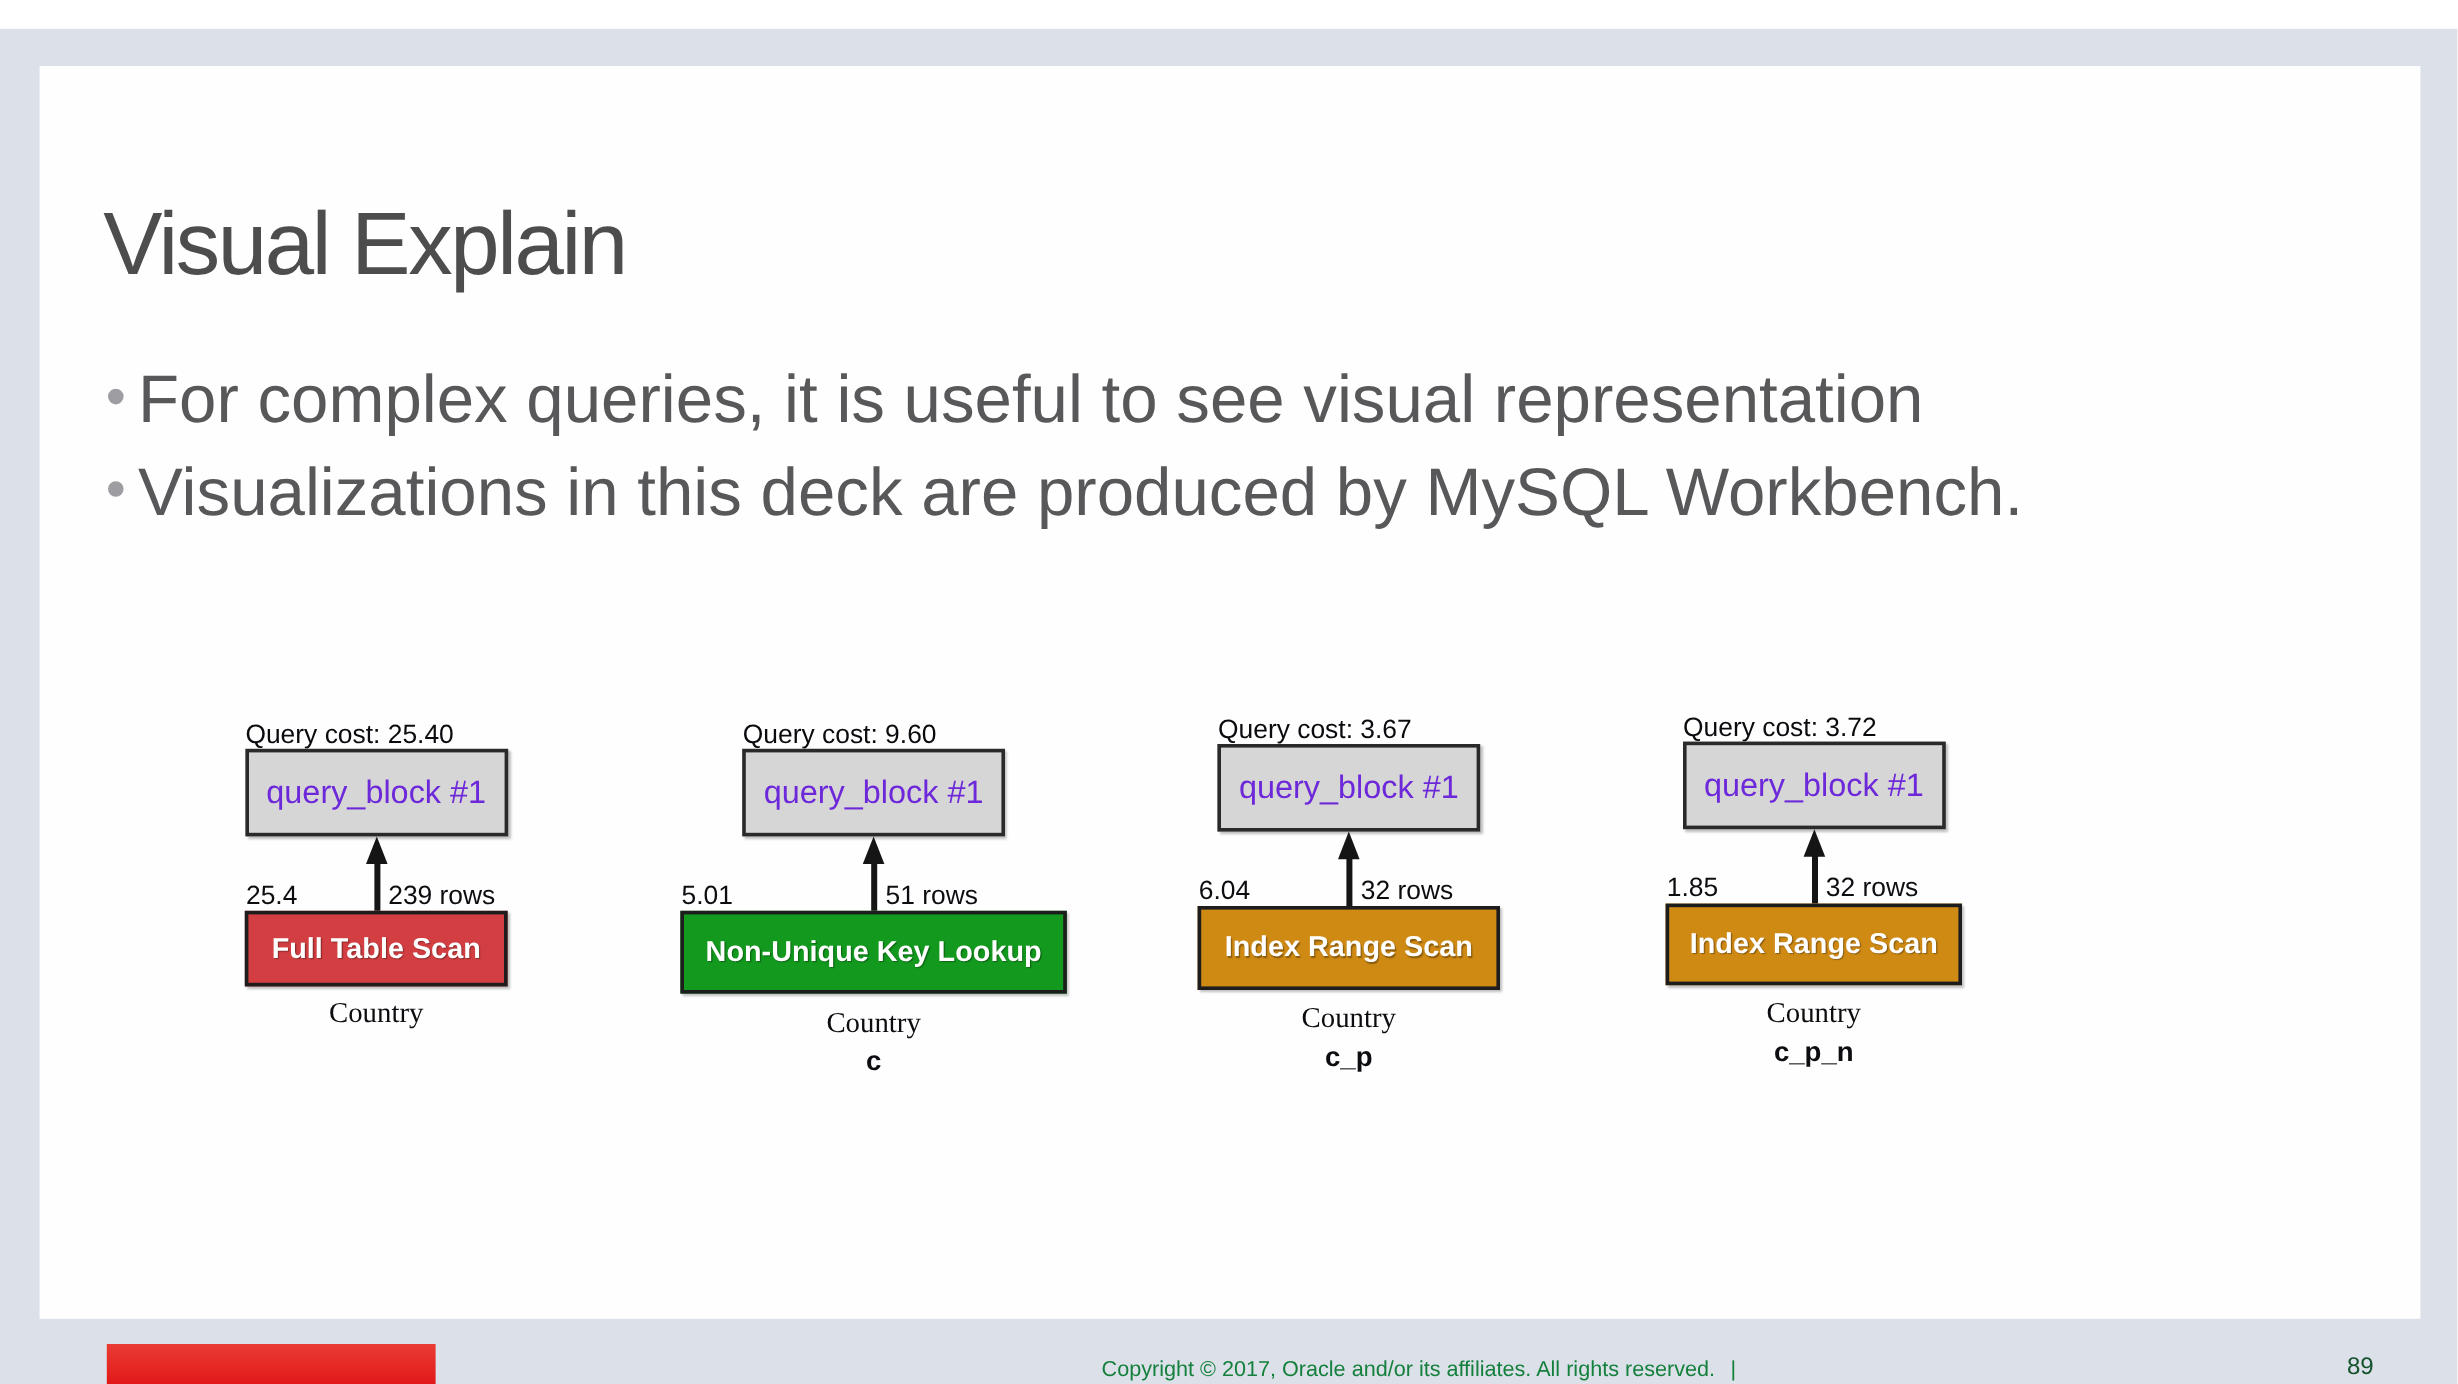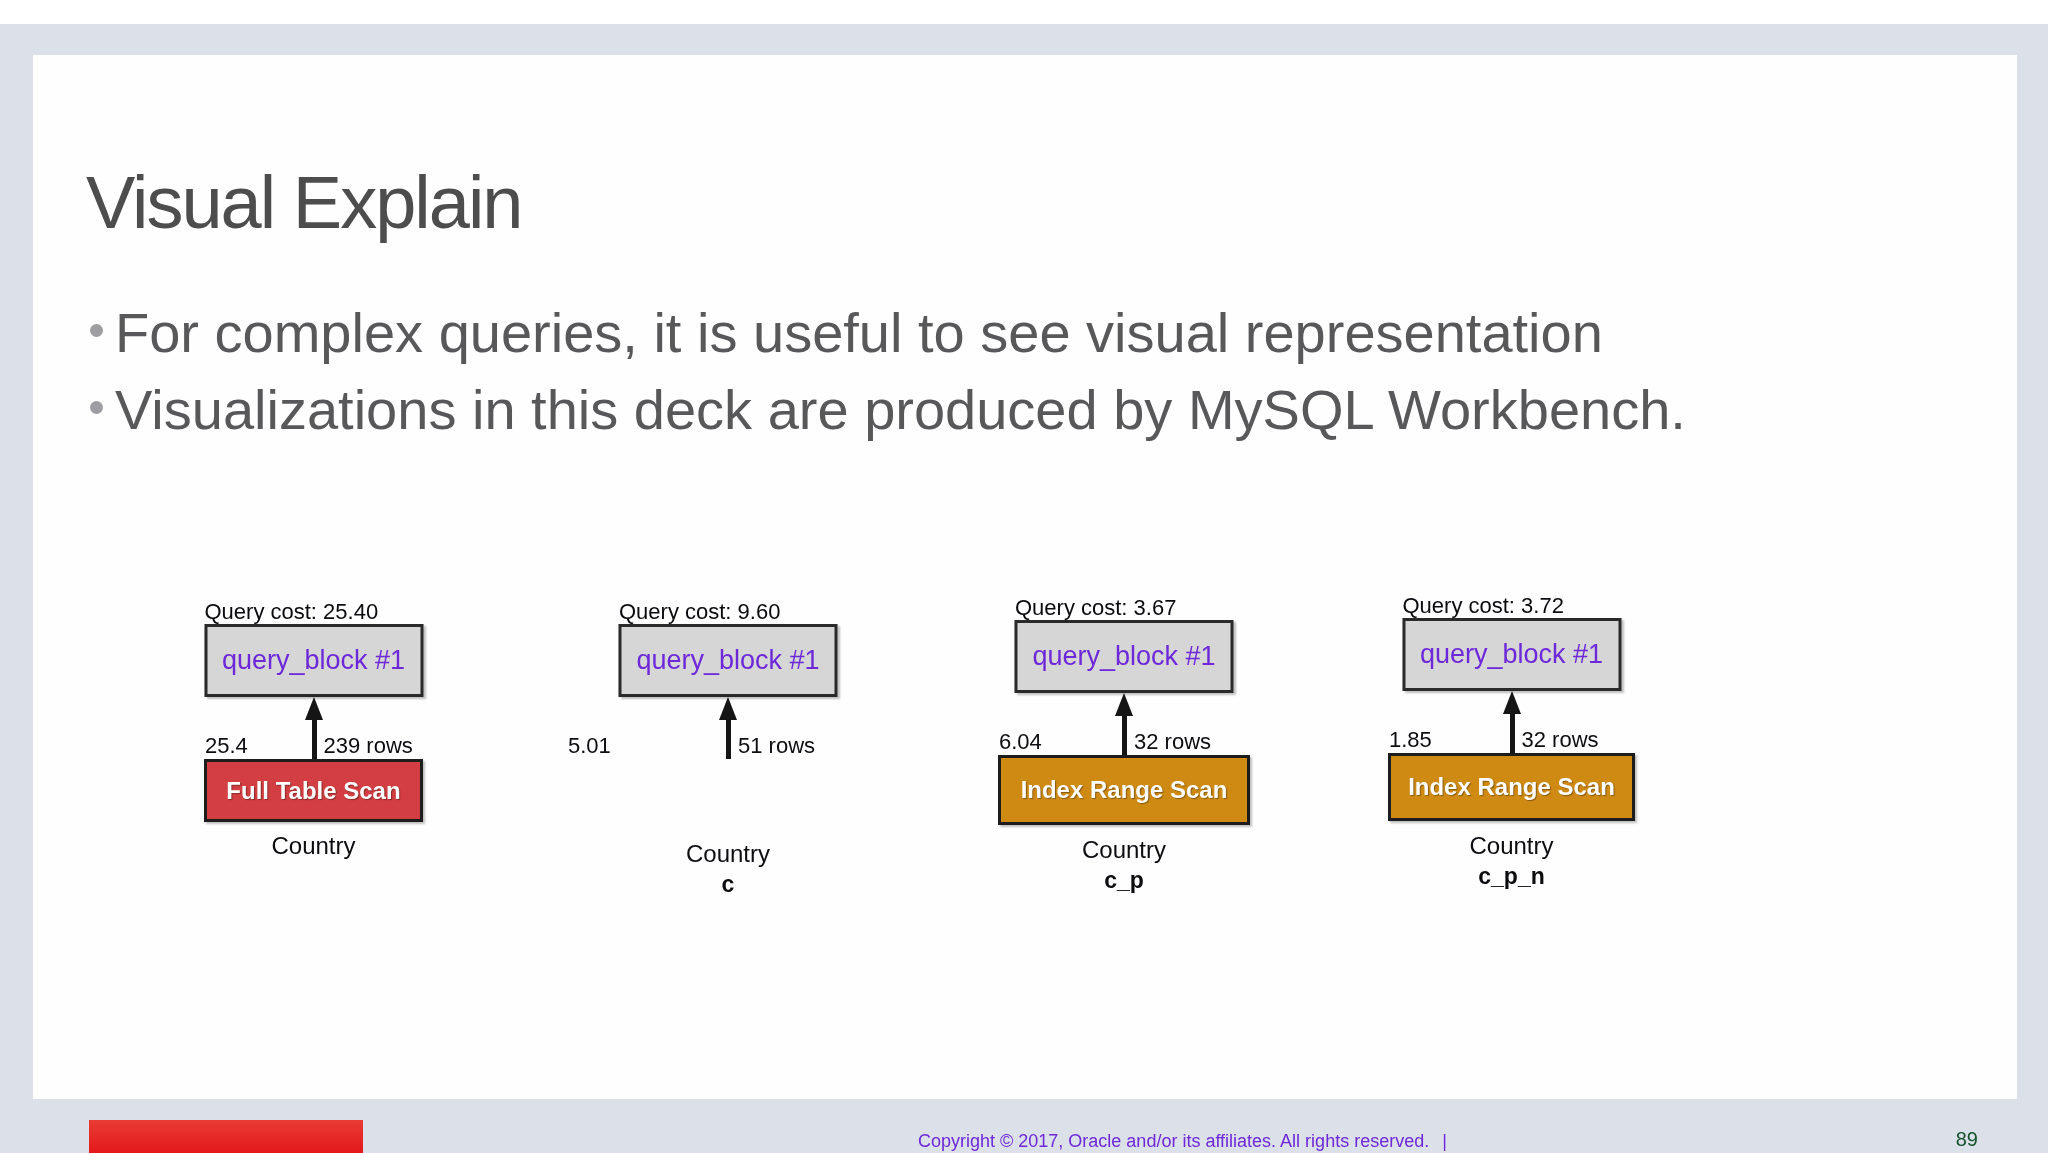--- a/index.html
+++ b/index.html
@@ -21,31 +21,31 @@
           display:flex;align-items:center;justify-content:center;font-size:27px;color:#6d28d9;white-space:nowrap;}
   .arrow{position:absolute;top:98px;height:62px;left:50%;width:0;}
   .arrow-head{position:absolute;top:0;left:-9px;width:0;height:0;
               border-left:9px solid transparent;border-right:9px solid transparent;border-bottom:23px solid #151515;}
   .arrow-stem{position:absolute;top:18px;bottom:0;left:-2px;width:5px;background:#151515;}
   .cost-label{position:absolute;top:134px;left:1px;font-size:22px;white-space:nowrap;}
   .rows-label{position:absolute;top:134px;left:calc(50% + 10px);font-size:22px;white-space:nowrap;}
   .opbox{position:absolute;left:0;width:100%;box-sizing:border-box;border:3px solid #1d1d1d;
          box-shadow:2px 2px 2px rgba(0,0,0,.25);display:flex;align-items:center;justify-content:center;
          color:#fff;font-weight:bold;font-size:24px;text-shadow:1px 1px 1px rgba(0,0,0,.35);white-space:nowrap;}
-  .tbl-name{position:absolute;width:100%;text-align:center;font-size:24px;color:#0d0d11;}
+  .tbl-name{position:absolute;width:100%;text-align:center;font-size:24px;color:#0d0d11;font-family:Liberation Serif, serif;}
   .idx-name{position:absolute;width:100%;text-align:center;font-size:23px;font-weight:bold;color:#0d0d11;}
 
   
   .footer{position:absolute;left:0;bottom:0;width:100%;height:78px;}
   .oracle-box{position:absolute;left:89px;top:1096px;width:274px;height:101px;
               background:linear-gradient(180deg,#e93c34 0%,#e00b10 45%,#d3000a 100%);
               display:flex;align-items:center;justify-content:center;}
   .oracle-word{font-size:37px;font-weight:bold;color:#fff;letter-spacing:7px;padding-left:7px;white-space:nowrap;}
   .oracle-reg{font-size:13px;vertical-align:super;letter-spacing:0;margin-left:-5px;}
-  .copyright{position:absolute;left:918px;top:1107px;font-size:18px;color:#6d28d9;white-space:nowrap;}
+  .copyright{position:absolute;left:918px;top:1107px;font-size:18px;color:#15803d;white-space:nowrap;}
   .copy-sep{margin-left:13px;}
   .page-num{position:absolute;right:70px;top:1104px;font-size:20px;color:#14532d;}
 </style>
 </head>
 <body>
 
 <div class="slide">
   <div class="card"></div>
 
   <div class="title">Visual Explain</div>
@@ -74,20 +74,21 @@
 
   <div class="diagram" style="left:567px;top:575px;width:322px;">
     <div class="qcost">Query cost: 9.60</div>
     <div class="qblock">query_block #1</div>
     <div class="arrow">
       <span class="arrow-head"></span>
       <span class="arrow-stem"></span>
     </div>
     <div class="cost-label">5.01</div>
     <div class="rows-label">51 rows</div>
+    <div class="opbox" style="top: 160px; height: 69px; background: rgb(18, 153, 30);">Non-Unique Key Lookup</div>
     <div class="tbl-name" style="top:241px;">Country</div>
     <div class="idx-name" style="top:272px;">c</div>
   </div>
 
   <div class="diagram" style="left:998px;top:571px;width:252px;">
     <div class="qcost">Query cost: 3.67</div>
     <div class="qblock">query_block #1</div>
     <div class="arrow">
       <span class="arrow-head"></span>
       <span class="arrow-stem"></span>

